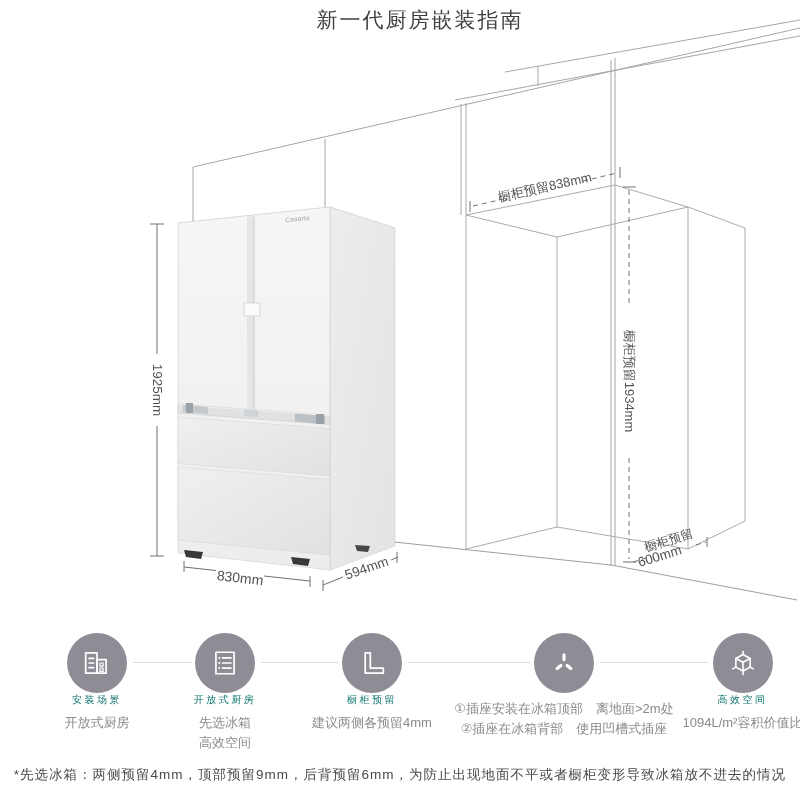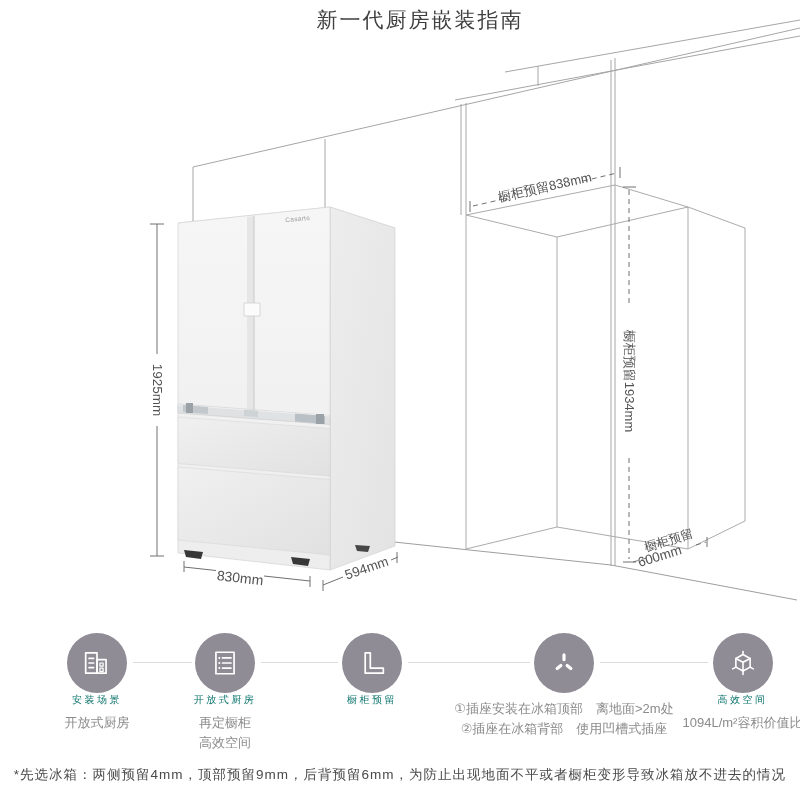--- a/index.html
+++ b/index.html
@@ -200,33 +200,34 @@
         <circle cx="10" cy="10.5" r="0.9" fill="#ffffff" stroke="none"></circle>
         <line x1="12.8" y1="10.5" x2="20.3" y2="10.5"></line>
         <circle cx="10" cy="15" r="0.9" fill="#ffffff" stroke="none"></circle>
         <line x1="12.8" y1="15" x2="20.3" y2="15"></line>
         <circle cx="10" cy="19.5" r="0.9" fill="#ffffff" stroke="none"></circle>
         <line x1="12.8" y1="19.5" x2="20.3" y2="19.5"></line>
       </svg>
     </div>
     <div class="f-title">开放式厨房</div>
     <div class="f-lines">
-      <span>再定橱柜</span>
+      <span>先选冰箱</span>
       <span>高效空间</span>
     </div>
   </div>
 
   <div class="feature" style="left:270px;width:204px;">
     <div class="circle">
       <svg width="34" height="34" viewBox="0 0 30 30" fill="none" stroke="#ffffff" stroke-width="1.5" stroke-linejoin="round">
         <path d="M9 6 L13.5 6 L13.5 19.5 L25 19.5 L25 24 L9 24 Z"></path>
       </svg>
     </div>
     <div class="f-title">橱柜预留</div>
     <div class="f-lines">
+      <span>建议两侧各预留4mm</span>
     </div>
   </div>
 
   <div class="feature" style="left:420px;width:288px;">
     <div class="circle">
       <svg width="34" height="34" viewBox="0 0 30 30" fill="#ffffff">
         <rect x="13.6" y="6.5" width="2.8" height="7" rx="1.4"></rect>
         <rect x="9.2" y="15" width="2.8" height="7" rx="1.4" transform="rotate(50 10.6 18.5)"></rect>
         <rect x="18" y="15" width="2.8" height="7" rx="1.4" transform="rotate(-50 19.4 18.5)"></rect>
       </svg>

